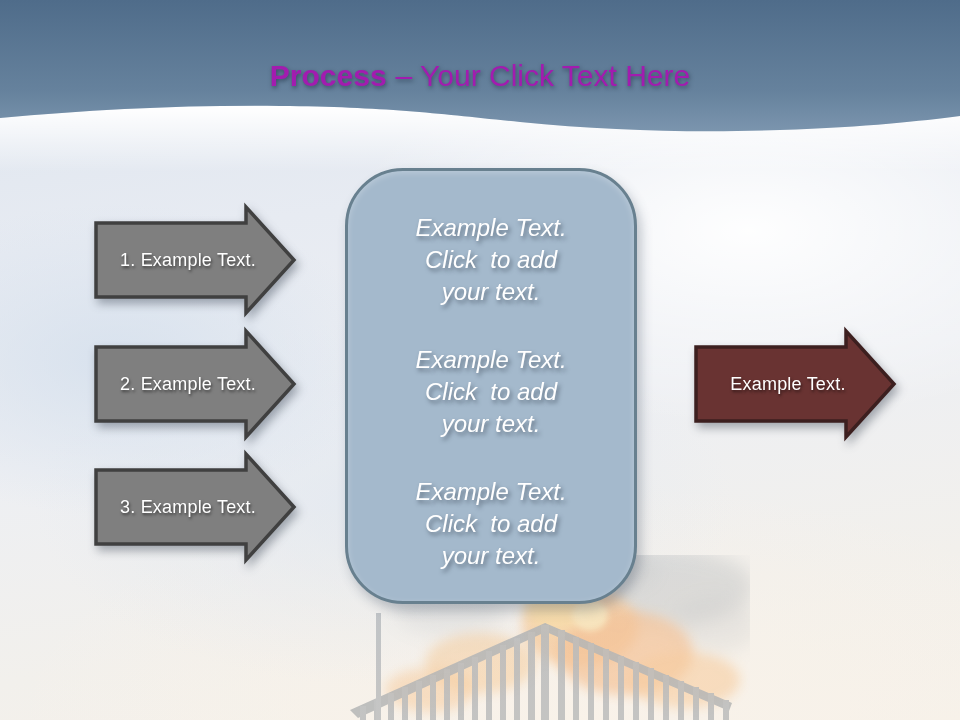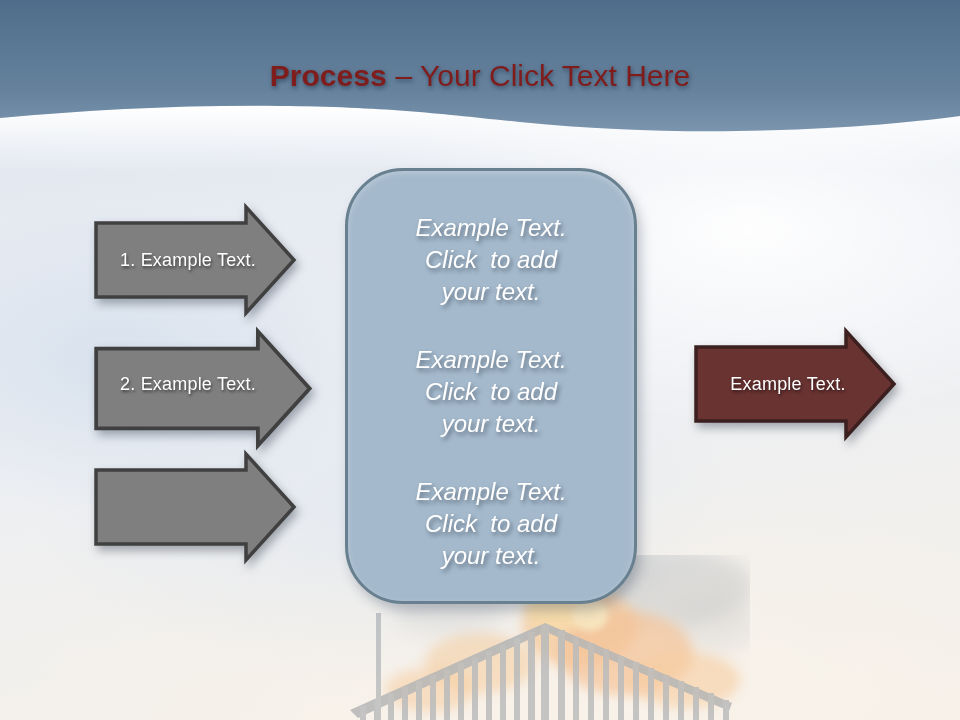--- a/index.html
+++ b/index.html
@@ -22,21 +22,21 @@
   }
 
   
   .bg-house{position:absolute;left:330px;top:555px;width:420px;height:165px;opacity:.42;}
 
   
   .header-wave{position:absolute;left:0;top:0;width:960px;height:180px;}
   .title{
     position:absolute;left:0;top:56px;width:960px;height:40px;margin:0;
     display:flex;justify-content:center;align-items:center;gap:9px;
-    color:#7f1d1d;font-size:30px;font-weight:400;
+    color:#a21caf;font-size:30px;font-weight:400;
     text-shadow:1px 2px 4px rgba(15,28,45,0.5);
   }
   .title .t-bold{font-weight:700;}
 
   
   .arrow{position:absolute;width:204px;height:114px;}
   .arrow svg{position:absolute;inset:0;overflow:visible;
     filter:drop-shadow(3px 5px 5px rgba(35,45,60,0.38));}
   .arrow .label{
     position:absolute;left:8px;top:20px;width:172px;height:74px;
@@ -154,31 +154,32 @@
     <span class="t-rest">– Your Click Text Here</span>
   </h1>
 
   <div class="arrow" style="left:94px;top:203px;">
     <svg viewBox="0 0 204 114">
       <polygon points="2,20 152,20 152,4 200,57 152,110 152,94 2,94" fill="#7f7f7f" stroke="#404040" stroke-width="3.5"></polygon>
     </svg>
     <span class="label">1. Example Text.</span>
   </div>
 
-  <div class="arrow" style="left:94px;top:327px;padding-left:16px;">
+  <div class="arrow" style="left:94px;top:327px;">
     <svg viewBox="0 0 204 114">
       <polygon points="2,20 152,20 152,4 200,57 152,110 152,94 2,94" fill="#7f7f7f" stroke="#404040" stroke-width="3.5"></polygon>
     </svg>
     <span class="label">2. Example Text.</span>
   </div>
 
   <div class="arrow" style="left:94px;top:450px;">
     <svg viewBox="0 0 204 114">
       <polygon points="2,20 152,20 152,4 200,57 152,110 152,94 2,94" fill="#7f7f7f" stroke="#404040" stroke-width="3.5"></polygon>
     </svg>
+    <span class="label">3. Example Text.</span>
   </div>
 
   <div class="center-box">
     <p class="box-par">Example Text.
 Click  to add
 your text.</p>
     <p class="box-par">Example Text.
 Click  to add
 your text.</p>
     <p class="box-par">Example Text.

